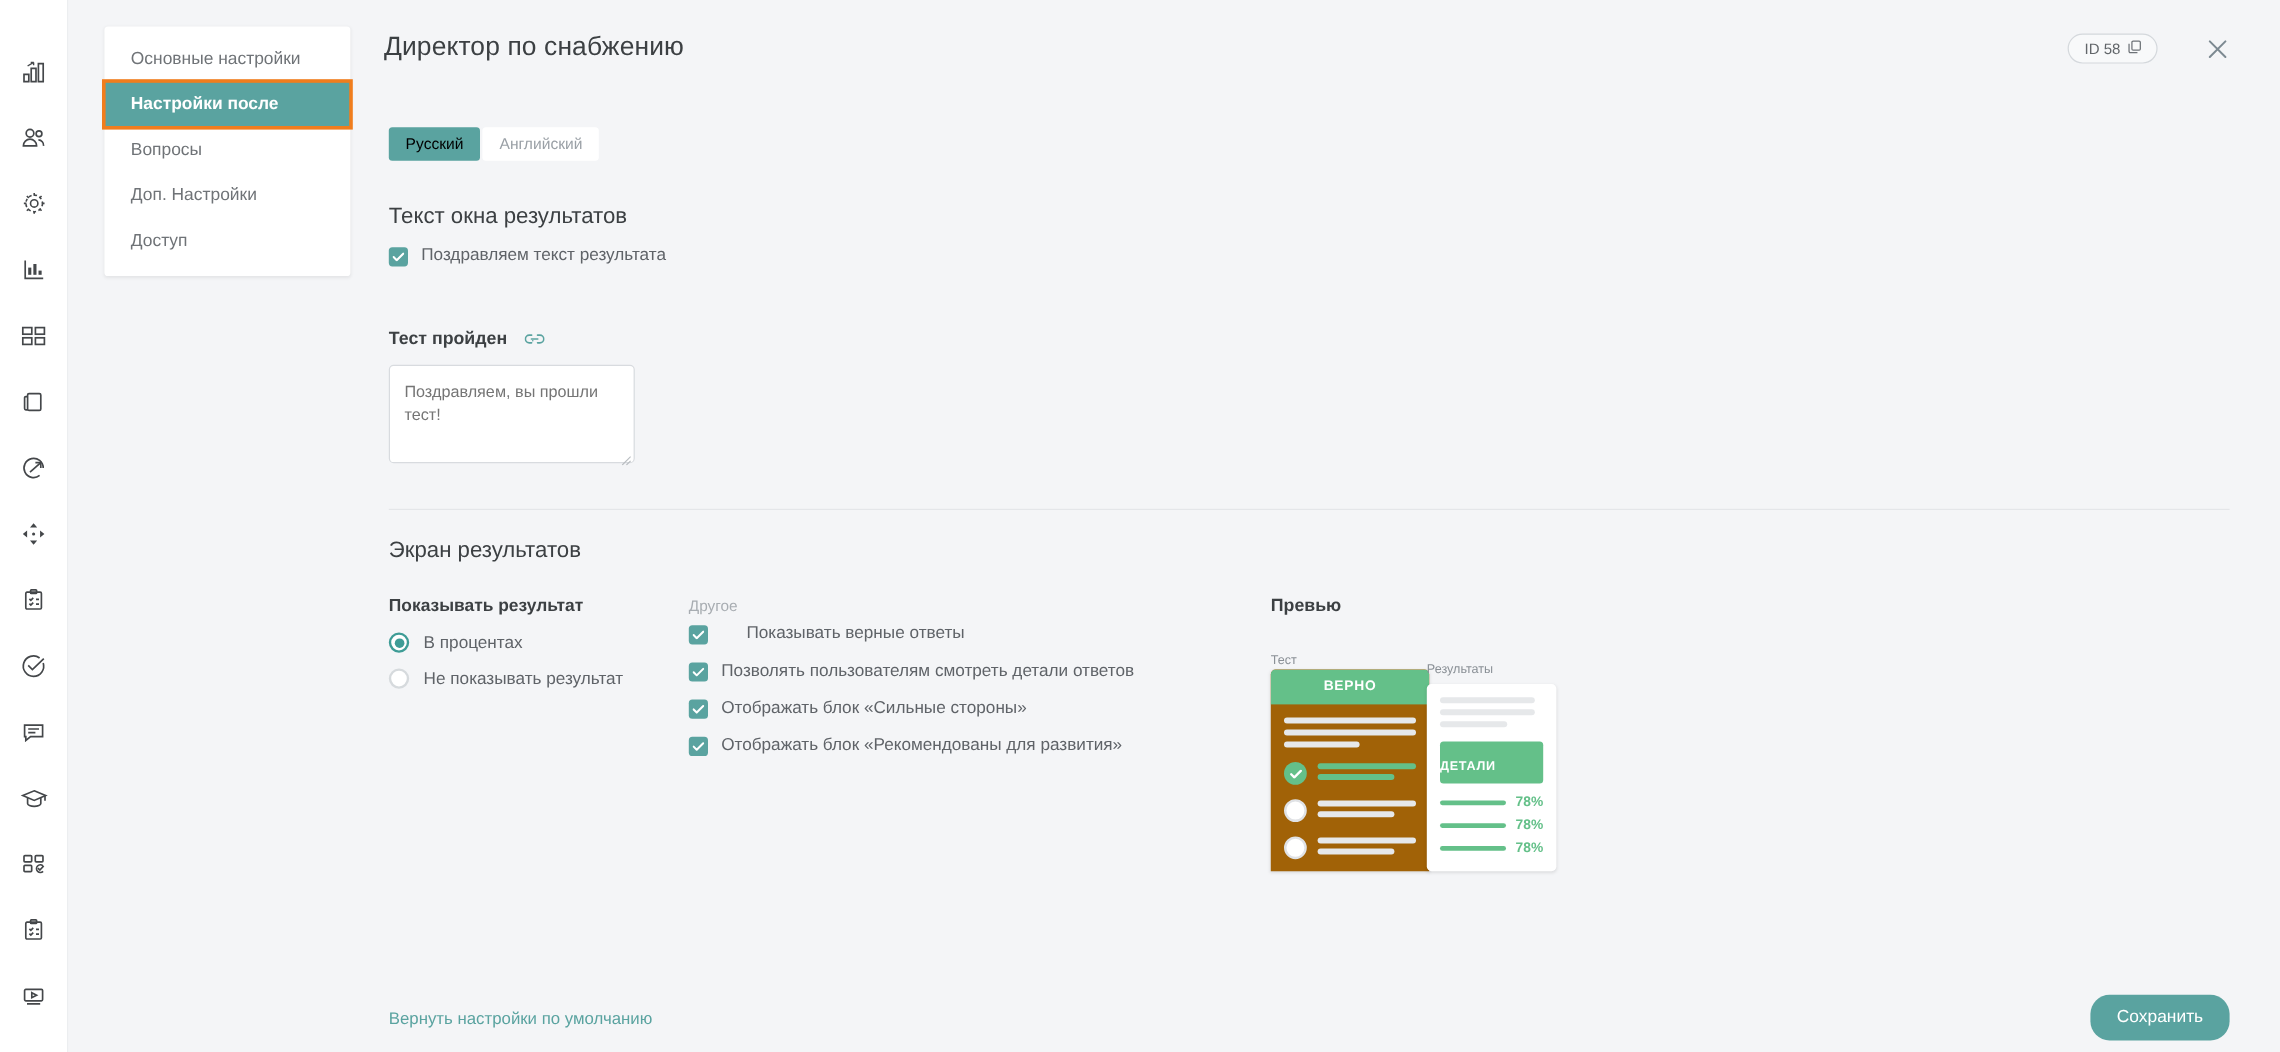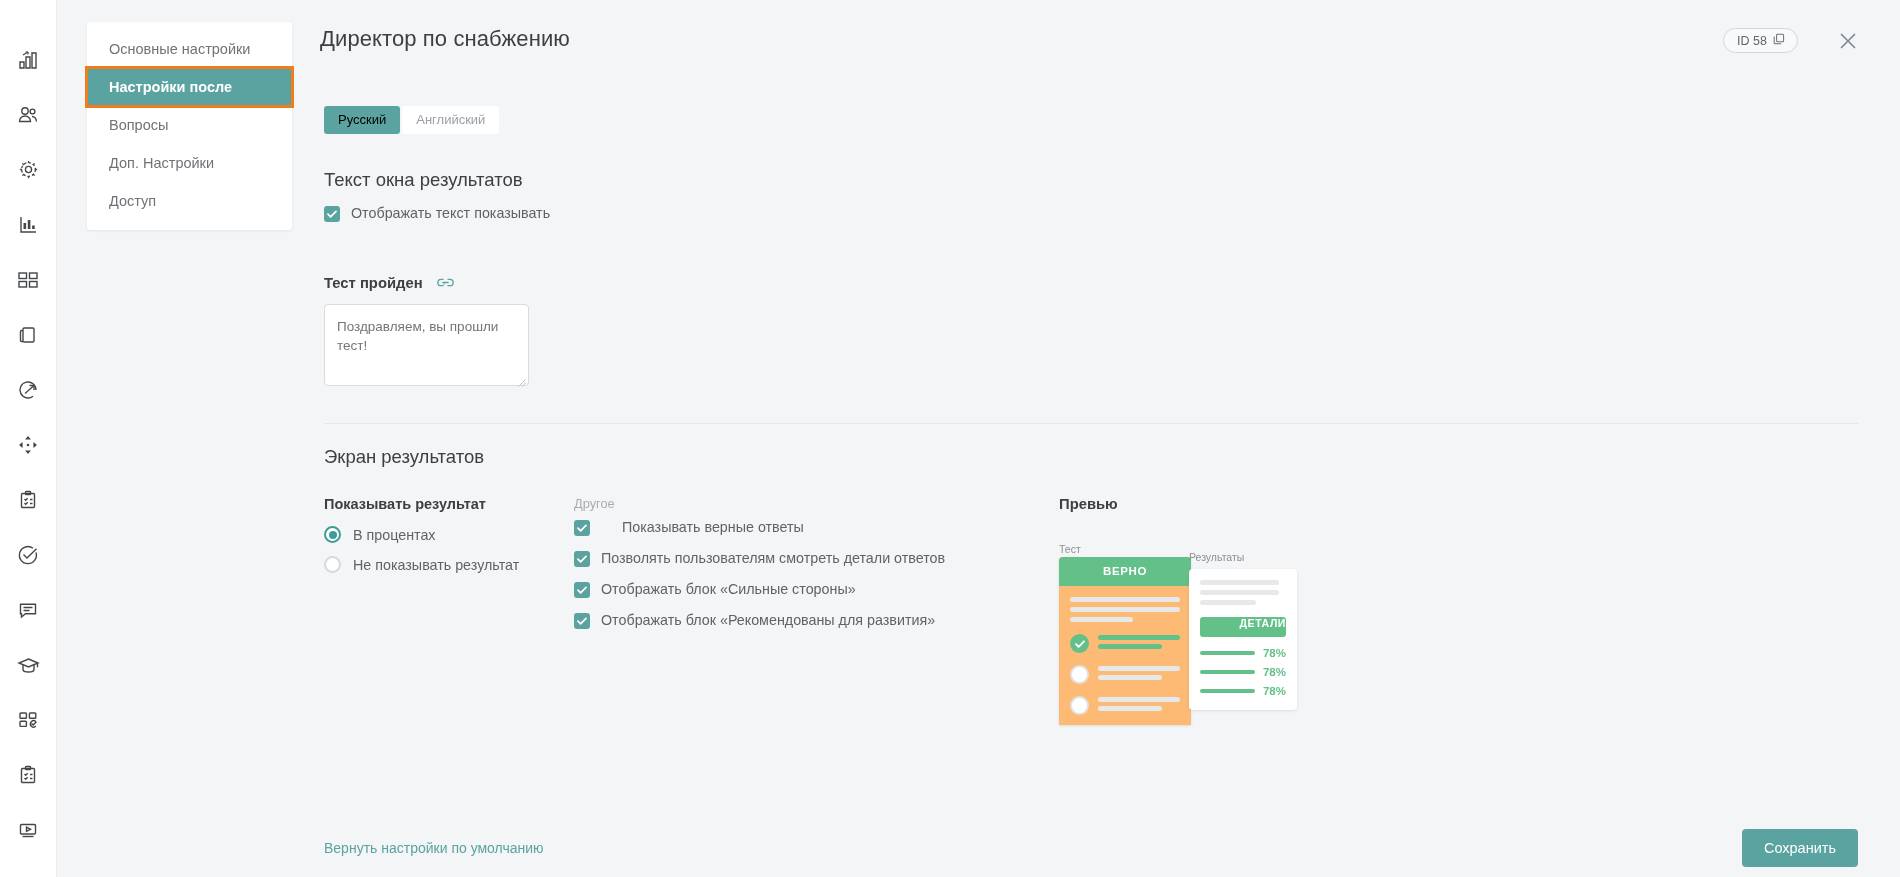--- a/index.html
+++ b/index.html
@@ -183,21 +183,21 @@
   .col-b { width: 390px; }
   .col-c { margin-left: 95px; }
   .muted-head { font-size: 12.8px; color: #a8adb2; margin-bottom: 1px; }
 
   
   .pv-title { font-size: 14.8px; font-weight: bold; color: #3c4043; }
   .pv-stage { position: relative; margin-top: 31px; width: 270px; height: 185px; }
   .pv-lbl { font-size: 10.5px; color: #8a9096; margin-bottom: 4px; }
   .pv-card-test {
     position: absolute; left: 0; top: 0;
-    width: 132px; background: #fdba74;
+    width: 132px; background: #a16207;
     border-radius: 4px 4px 0 0;
     box-shadow: 0 1px 3px rgba(0,0,0,0.10);
     overflow: hidden;
   }
   .pv-banner {
     background: #64c089; color: #ffffff;
     font-size: 11.5px; font-weight: bold; letter-spacing: 0.6px;
     text-align: center; padding: 8px 0 9px 0;
   }
   .pv-body { padding: 11px 11px 0 11px; }
@@ -218,21 +218,21 @@
   .pv-card-res {
     position: absolute; left: 130px; top: 26px;
     width: 108px; background: #ffffff;
     border-radius: 4px;
     box-shadow: 0 1px 3px rgba(0,0,0,0.10);
     padding: 11px 11px 13px 11px;
   }
   .pv-btn {
     background: #64c089; color: #fff;
     font-size: 10.5px; font-weight: bold; letter-spacing: 0.6px;
-    text-align: right; padding: 0 0 8px 0;
+    text-align: left; padding: 15px 0 8px 0;
     border-radius: 3px; margin: 12px 0 10px 0;
     cursor: pointer;
   }
   .pv-stat { display: flex; align-items: center; gap: 8px; margin-top: 7px; }
   .pv-stat .bar { flex: 1; height: 4px; background: #64c089; margin: 0; }
   .pv-pct { font-size: 11.5px; font-weight: bold; color: #64c089; }
   .pv-res-lbl { position: absolute; left: 130px; top: 8px; }
 
   
   .footer {
@@ -241,21 +241,21 @@
     display: flex; align-items: center; justify-content: space-between;
     padding: 0 42px 0 4px;
   }
   .reset-link {
     font-size: 14px; color: #5aa3a0; cursor: pointer;
   }
   .save-btn {
     background: #5aa3a0; color: #ffffff;
     font-size: 14.5px;
     padding: 11px 22px;
-    border-radius: 4px; border: none;
+    border-radius: 16px; border: none;
     cursor: pointer;
     font-family: "Liberation Sans", sans-serif;
     text-align: right;
   }
 </style>
 </head>
 <body>
 
 <div class="app">
 
@@ -408,21 +408,21 @@
 
       <div class="section-title">Текст окна результатов</div>
 
       <div style="margin-left:4px;">
         <div class="cb-row">
           <span class="cb-box">
             <svg width="10" height="8" viewBox="0 0 10 8" fill="none" stroke="#fff" stroke-width="1.7" stroke-linecap="round" stroke-linejoin="round">
                 <path d="M1 4.2l2.6 2.6L9 1.4"></path>
               </svg>
           </span>
-          <span class="cb-label">Отображать текст показывать</span>
+          <span class="cb-label">Поздравляем текст результата</span>
         </div>
       </div>
 
       <div class="ta-block">
         <div class="ta-head">
           <span class="ta-title">Тест пройден</span>
           <span class="link-icon">
             <svg width="17" height="17" viewBox="0 0 18 18" fill="none" stroke="#5aa3a0" stroke-width="1.4" stroke-linecap="round">
               <path d="M7.4 10.6a3 3 0 000 0M6.4 5.6H4.3a3.4 3.4 0 000 6.8h2.1M11.6 5.6h2.1a3.4 3.4 0 010 6.8h-2.1"></path>
               <path d="M6.2 9h5.6"></path>

